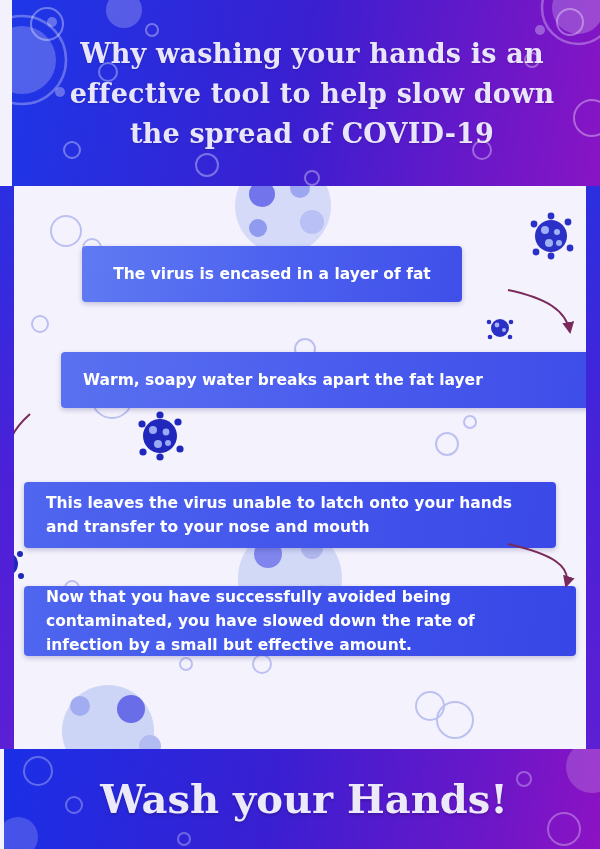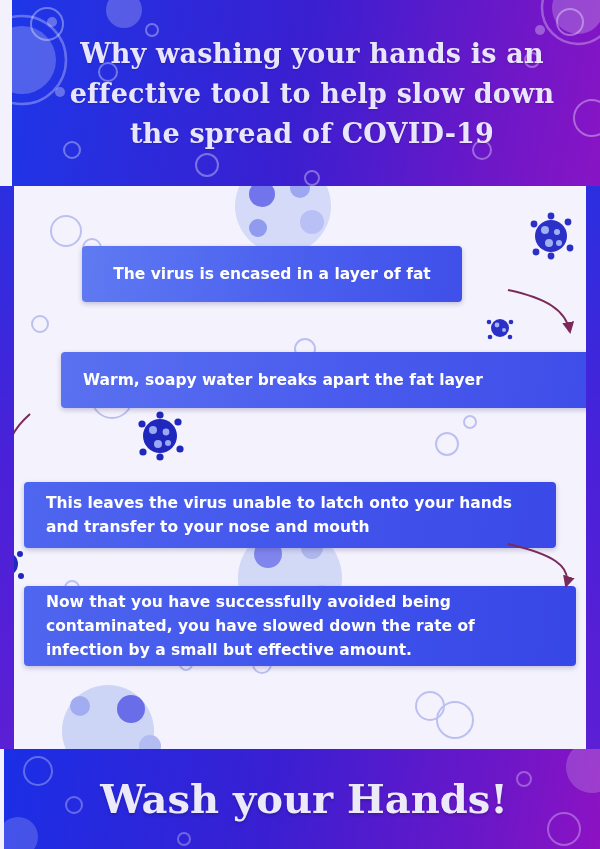--- a/index.html
+++ b/index.html
@@ -124,21 +124,21 @@
     margin-left: 37px;
   }
   .step3 {
     left: 24px; top: 296px;
     width: 532px; height: 66px;
     padding: 0 22px;
     background: linear-gradient(95deg, #4f66ef 0%, #4356ec 50%, #3a49e7 100%);
   }
   .step4 {
     left: 24px; top: 400px;
-    width: 552px; height: 80px;
+    width: 552px; height: 70px;
     padding: 0 22px;
     background: linear-gradient(95deg, #4f66ef 0%, #4054ec 50%, #3746e6 100%);
   }
   .step-text {
     display: block;
   }
 
   .arrows {
     position: absolute;
     left: 0; top: 0;

